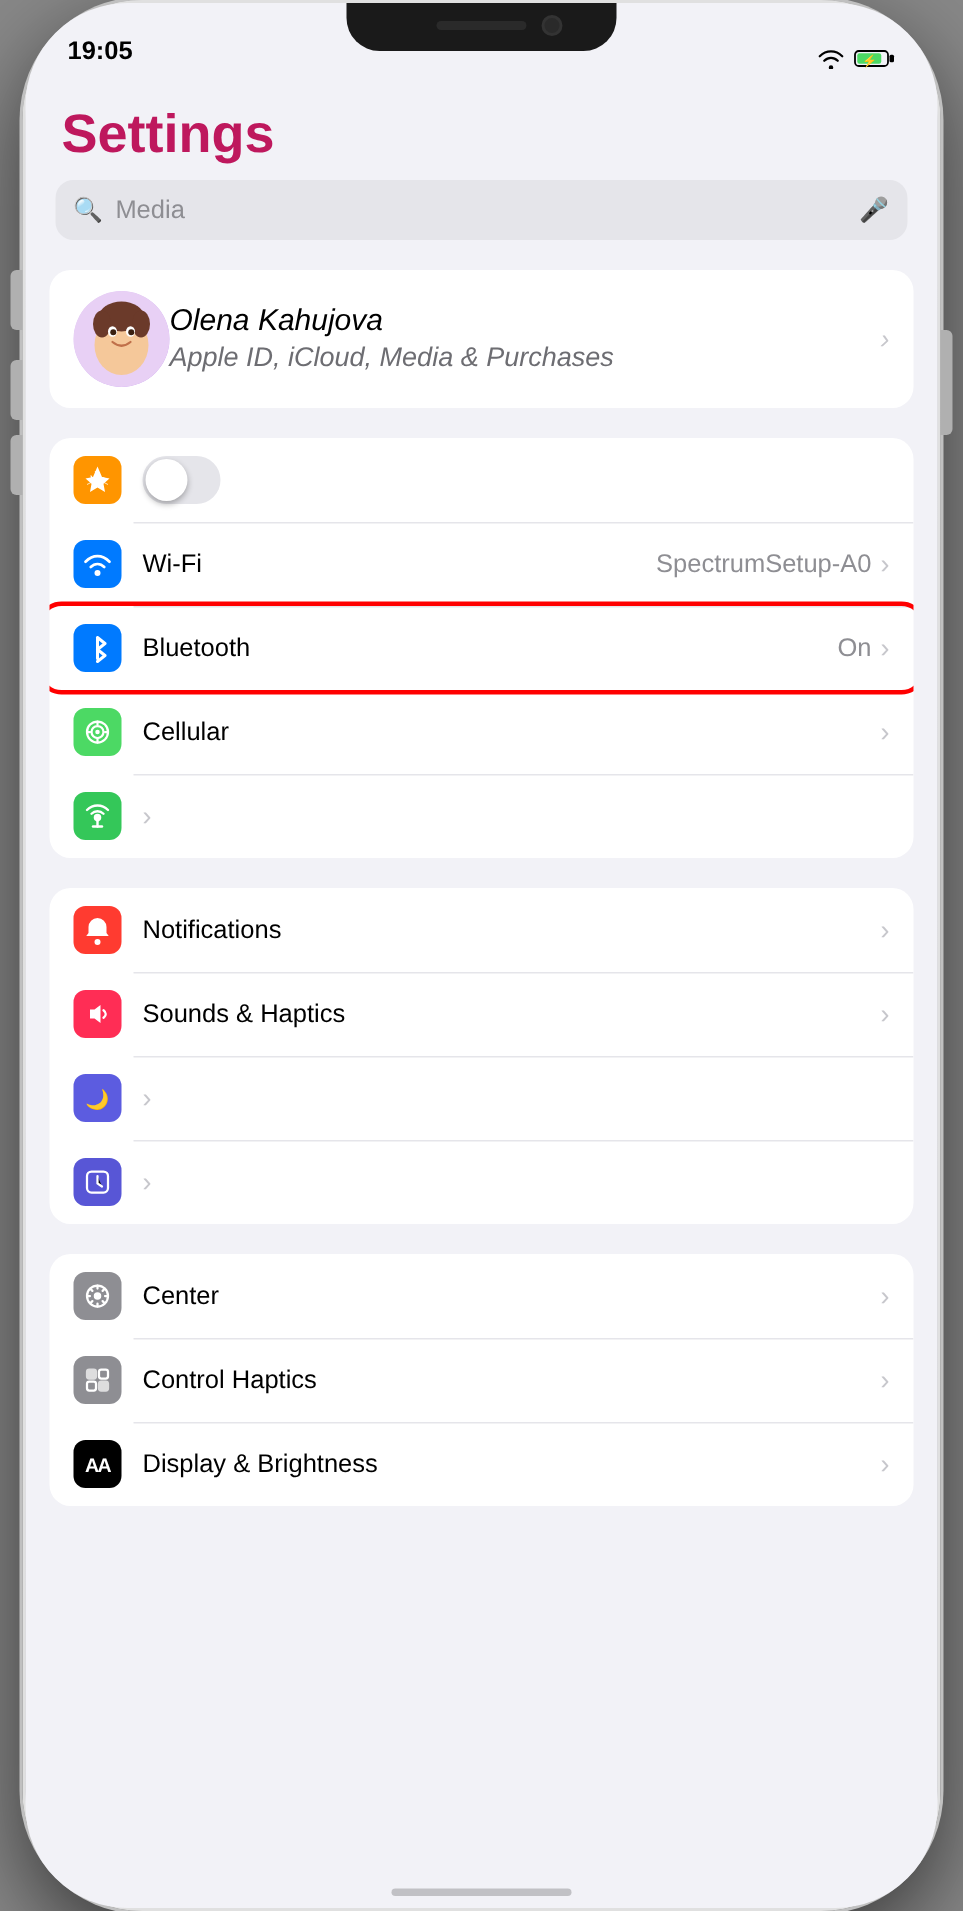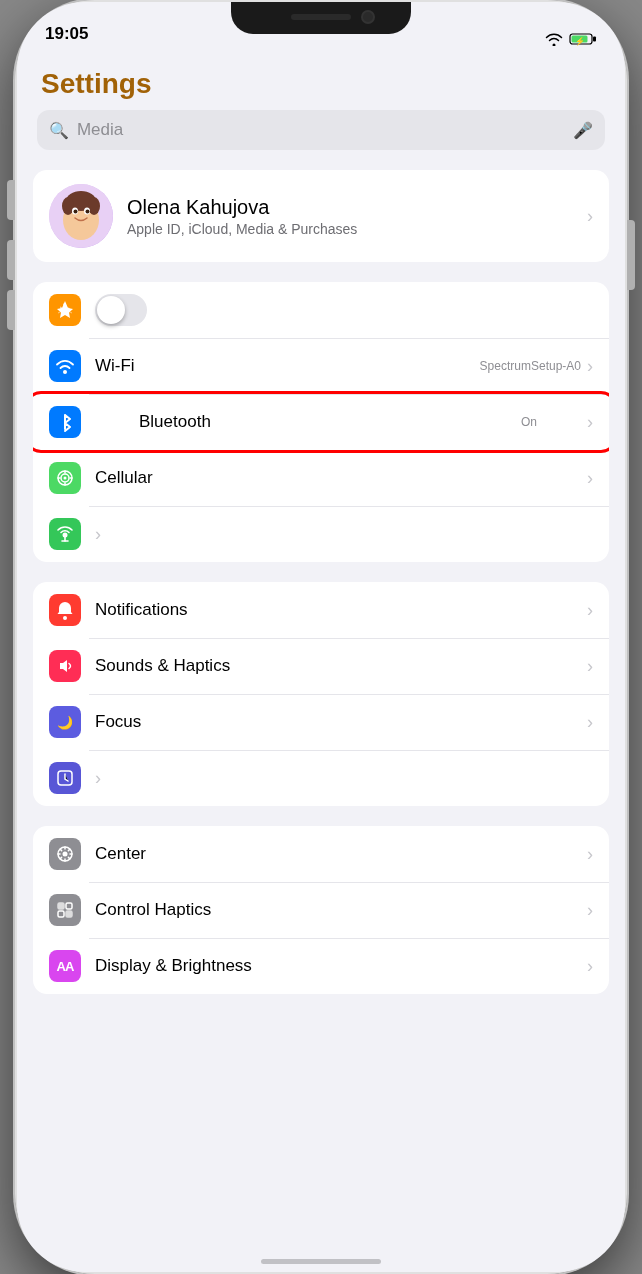--- a/index.html
+++ b/index.html
@@ -116,23 +116,23 @@
 
     
     .screen-content {
       padding: 0 0 40px;
       overflow-y: auto;
       height: calc(100% - 50px);
     }
 
     
     .settings-title {
-      font-size: 28px;
+      font-size: 36px;
       font-weight: 700;
-      color: #a16207;
+      color: #be185d;
       padding: 16px 24px 10px;
     }
 
     
     .search-bar {
       margin: 0 20px 20px;
       background: #e5e5ea;
       border-radius: 12px;
       height: 40px;
       display: flex;
@@ -163,22 +163,22 @@
       border-radius: 14px;
       margin: 0 16px 20px;
       overflow: hidden;
     }
 
     
     .profile-row {
       display: flex;
       align-items: center;
       padding: 14px 16px;
-      gap: 14px;
       position: relative;
+      font-style: italic;
     }
 
     .profile-avatar {
       width: 64px;
       height: 64px;
       border-radius: 50%;
       background: linear-gradient(135deg, #e8d5f5, #c9a0f0);
       display: flex;
       align-items: center;
       justify-content: center;
@@ -191,21 +191,21 @@
       flex: 1;
     }
 
     .profile-name {
       font-size: 20px;
       font-weight: 500;
       color: #000;
     }
 
     .profile-sub {
-      font-size: 14px;
+      font-size: 18px;
       color: #6d6d72;
       margin-top: 2px;
     }
 
     .chevron {
       color: #c7c7cc;
       font-size: 18px;
     }
 
     
@@ -240,21 +240,21 @@
       font-size: 16px;
     }
 
     .setting-label {
       flex: 1;
       font-size: 17px;
       color: #000;
     }
 
     .setting-value {
-      font-size: 12px;
+      font-size: 17px;
       color: #8e8e93;
       margin-right: 6px;
     }
 
     
     .toggle {
       width: 52px;
       height: 32px;
       background: #e5e5ea;
       border-radius: 16px;
@@ -389,21 +389,21 @@
               <circle cx="11" cy="15" r="2" fill="white"></circle>
               <path d="M6.5 11C7.8 9.7 9.3 9 11 9s3.2.7 4.5 2" stroke="white" stroke-width="1.8" stroke-linecap="round" fill="none"></path>
               <path d="M3 7.5C5.5 5 8.1 3.8 11 3.8s5.5 1.2 8 3.7" stroke="white" stroke-width="1.8" stroke-linecap="round" fill="none"></path>
             </svg>
           </div>
           <span class="setting-label">Wi-Fi</span>
           <span class="setting-value">SpectrumSetup-A0</span>
           <span class="chevron">›</span>
         </div>
 
-        <div class="setting-row bluetooth-row" style="overflow:visible;gap:44px;">
+        <div class="setting-row bluetooth-row" style="overflow:visible;">
           <div class="bluetooth-highlight"></div>
           <div class="setting-icon icon-blue">
             <svg width="20" height="20" viewBox="0 0 20 20">
               <path d="M10 3v14M10 3l5 4-5 4M10 11l5 4-5 4" stroke="white" stroke-width="2" stroke-linecap="round" stroke-linejoin="round" fill="none"></path>
             </svg>
           </div>
           <span class="setting-label">Bluetooth</span>
           <span class="setting-value">On</span>
           <span class="chevron">›</span>
         </div>
@@ -459,21 +459,20 @@
           <span class="chevron">›</span>
         </div>
 
         <div class="setting-row">
           <div class="setting-icon" style="background:#5c5ce0;">
             <svg width="20" height="20" viewBox="0 0 20 20">
               <path d="M10 2a3 3 0 0 1 2 5.2V17a2 2 0 0 1-4 0V7.2A3 3 0 0 1 10 2z" fill="none" stroke="white" stroke-width="0"></path>
               <text x="10" y="15" font-size="13" fill="white" text-anchor="middle">🌙</text>
             </svg>
           </div>
-          <span class="setting-label">Focus</span>
           <span class="chevron">›</span>
         </div>
 
         <div class="setting-row">
           <div class="setting-icon" style="background:#5856d6;">
             <svg width="20" height="20" viewBox="0 0 20 20">
               <rect x="3" y="3" width="14" height="14" rx="3" stroke="white" stroke-width="1.5" fill="none"></rect>
               <path d="M10 6v5l3 2" stroke="white" stroke-width="1.5" stroke-linecap="round"></path>
             </svg>
           </div>
@@ -502,21 +501,21 @@
               <rect x="11" y="3" width="6" height="6" rx="1.5" stroke="white" stroke-width="1.5" fill="none"></rect>
               <rect x="3" y="11" width="6" height="6" rx="1.5" stroke="white" stroke-width="1.5" fill="none"></rect>
               <rect x="11" y="11" width="6" height="6" rx="1.5" stroke="white" stroke-width="1.5" fill="white" opacity="0.7"></rect>
             </svg>
           </div>
           <span class="setting-label">Control Haptics</span>
           <span class="chevron">›</span>
         </div>
 
         <div class="setting-row">
-          <div class="setting-icon" style="background:#d946ef;">
+          <div class="setting-icon" style="background:#000000;">
             <span style="font-size:13px;font-weight:700;color:white;letter-spacing:-1px;">AA</span>
           </div>
           <span class="setting-label">Display &amp; Brightness</span>
           <span class="chevron">›</span>
         </div>
       </div>
 
     </div>
 
     <div style="position:absolute;bottom:8px;left:50%;transform:translateX(-50%);width:120px;height:5px;background:#000;border-radius:3px;opacity:0.2;"></div>

